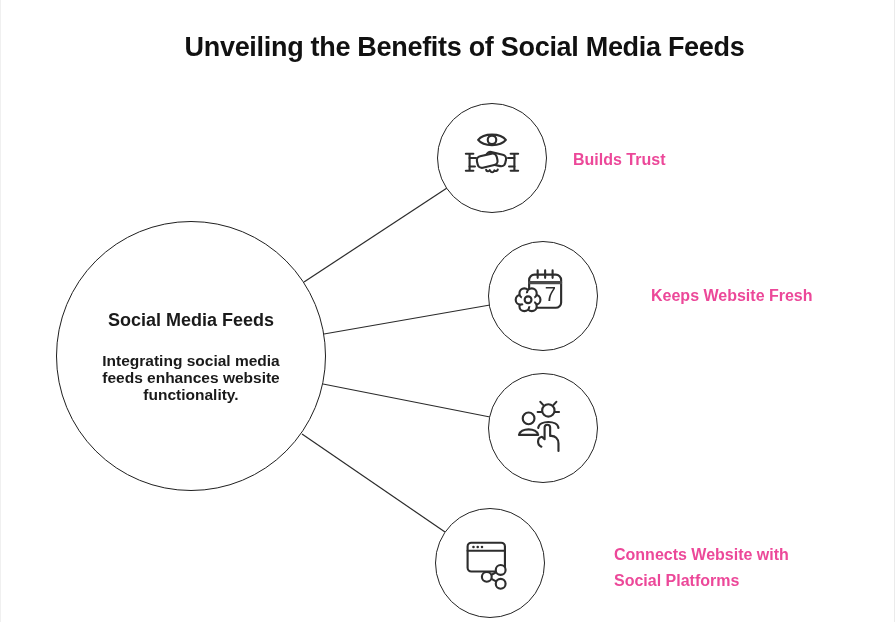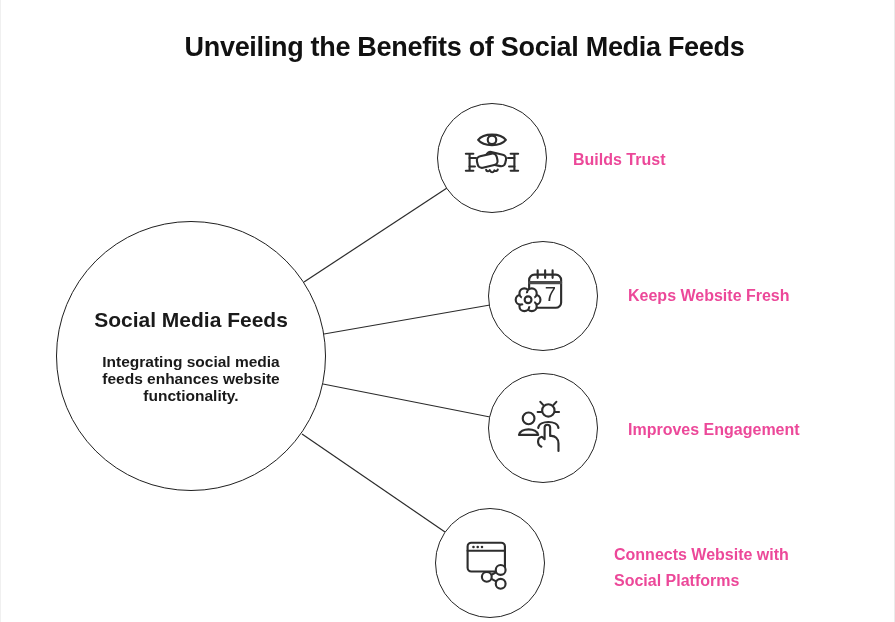--- a/index.html
+++ b/index.html
@@ -35,21 +35,21 @@
     border: 1.5px solid #1f1f1f;
     border-radius: 50%;
     background: #ffffff;
     box-sizing: border-box;
     display: flex;
     flex-direction: column;
     align-items: center;
     justify-content: center;
     text-align: center;
   }
-  .hub-title { font-size: 21px; font-weight: bold; margin-bottom: 21px; }
+  .hub-title { font-size: 18px; font-weight: bold; margin-bottom: 21px; }
   .hub-desc  { font-size: 15.5px; font-weight: bold; width: 198px; line-height: 17px; }
   .node {
     position: absolute;
     width: 110px; height: 110px;
     border: 1.5px solid #242424;
     border-radius: 50%;
     background: #ffffff;
     box-sizing: border-box;
     display: flex;
     align-items: center;
@@ -62,21 +62,21 @@
   .node-label {
     position: absolute;
     font-size: 16px;
     font-weight: bold;
     line-height: 26px;
     transform: translateY(-50%);
     color: #ec4899;
     white-space: nowrap;
   }
   .label-1 { left: 572px; top: 160px; }
-  .label-2 { left: 627px; top: 296px; }
+  .label-2 { left: 650px; top: 296px; }
   .label-3 { left: 627px; top: 430px; }
   .label-4 { left: 572px; top: 568px; width: 200px; white-space: normal; margin-left: 41px; }
   .icon svg { display: block; }
 </style>
 </head>
 <body>
 
 <div class="stage">
 
   <h1 class="page-title">Unveiling the Benefits of Social Media Feeds</h1>
@@ -144,21 +144,20 @@
           <path d="M25 15 h3.5 M27.5 5.5 l2.6 2.8 M42.5 5.5 l-2.6 2.8 M45 15 h-3.5"></path>
           <circle cx="35" cy="13.5" r="5.8" fill="#ffffff"></circle>
           <path d="M25.5 30 C26.5 22.5 43.5 22.5 44.5 30" fill="#ffffff"></path>
           <circle cx="16.5" cy="21" r="5.5" fill="#ffffff"></circle>
           <path d="M7.5 36.5 C8.5 29.5 24.5 29.5 25.5 36.5 Z" fill="#ffffff"></path>
           <path d="M28.5 47.5 C24 45.5 24.5 39 29 38.2 L31.5 40.5 L31.5 29.5 A2.6 2.6 0 0 1 36.7 29.5 L36.7 37.5 C41.5 37 44.5 40 44.5 44.5 L44.5 51.5" fill="#ffffff"></path>
         </g>
       </svg>
     </span>
   </div>
-  <div class="node-label label-3">Improves Engagement</div>
 
   <div class="node node-4">
     <span class="icon">
       <svg viewBox="0 0 60 60" width="64" height="64">
         <g stroke="#2d2d2d" stroke-width="2" fill="none" stroke-linecap="round" stroke-linejoin="round">
           <rect x="9" y="11" width="35" height="27" rx="3.5" fill="#ffffff"></rect>
           <path d="M9 18.5 h35"></path>
           <g fill="#2d2d2d" stroke="none">
             <circle cx="14.5" cy="15" r="1.2"></circle>
             <circle cx="18.5" cy="15" r="1.2"></circle>

